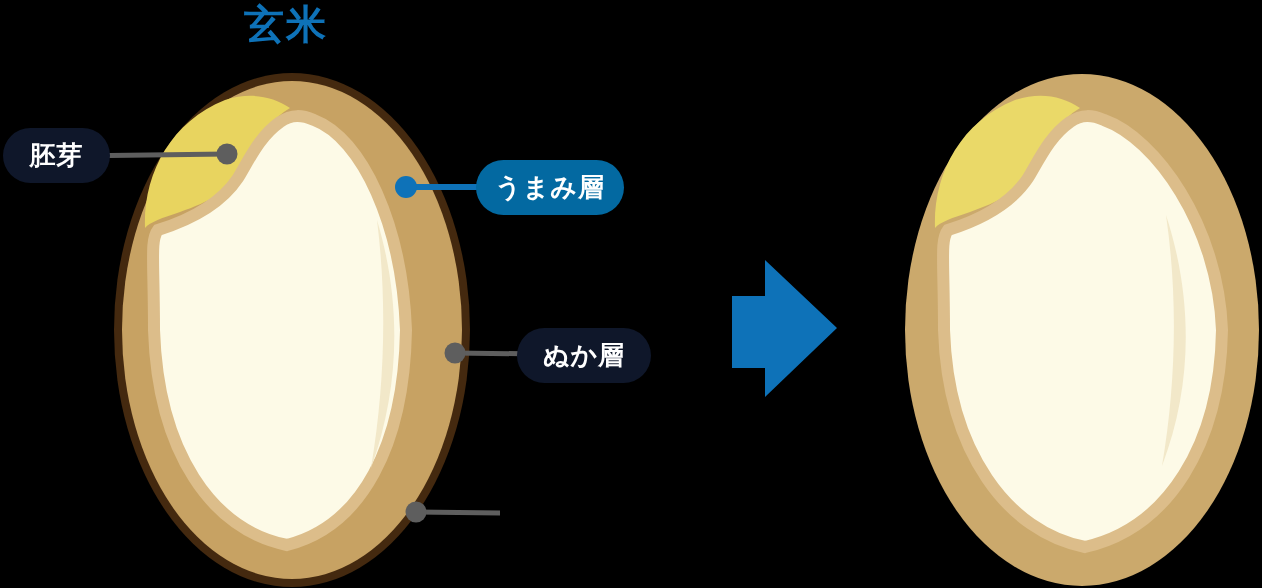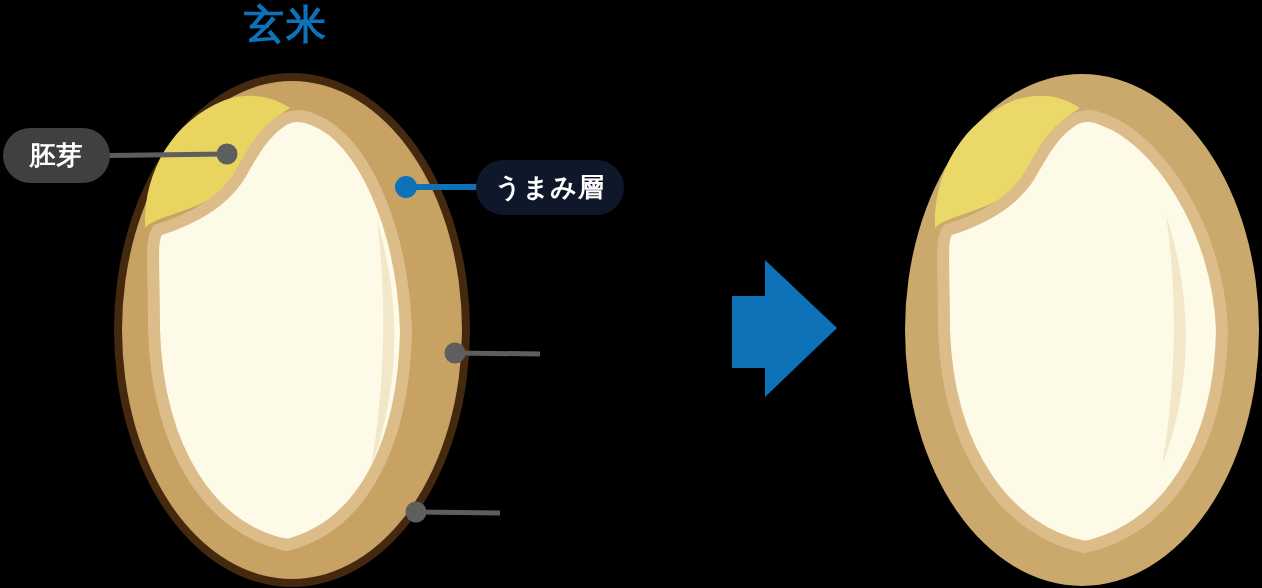--- a/index.html
+++ b/index.html
@@ -31,22 +31,22 @@
     border-radius: 28px;
     display: flex;
     align-items: center;
     justify-content: center;
     color: #ffffff;
     font-weight: bold;
     font-size: 26px;
     letter-spacing: 1px;
     white-space: nowrap;
   }
-  .pill.gray { background: #404040; }
-  .pill.blue { background: #0f172a; }
+  .pill.gray { background: #0f172a; }
+  .pill.blue { background: #0369a1; }
   .pill-germ  { left: 3px;   top: 128px; width: 107px; }
   .pill-umami { left: 476px; top: 160px; width: 148px; }
   .pill-nuka  { left: 517px; top: 328px; width: 134px; }
   .pill-wax   { left: 478px; top: 485px; width: 136px; }
 </style>
 </head>
 <body>
 
 <div class="stage">
 
@@ -95,14 +95,15 @@
                C 1220 445, 1168 528, 1085 547
                C 1008 532, 948 452, 944 330 Z" fill="#fdfae7" stroke="#dcbd8a" stroke-width="12"></path>
       <path d="M 1166 215 C 1193 298, 1193 385, 1162 466 C 1176 384, 1178 298, 1166 215 Z" fill="#f2e8c9"></path>
     </g>
   </svg>
 
   <div class="title left">玄米</div>
 
   <div class="pill gray pill-germ">胚芽</div>
   <div class="pill blue pill-umami">うまみ層</div>
+  <div class="pill gray pill-nuka">ぬか層</div>
 
 </div>
 
 </body></html>

